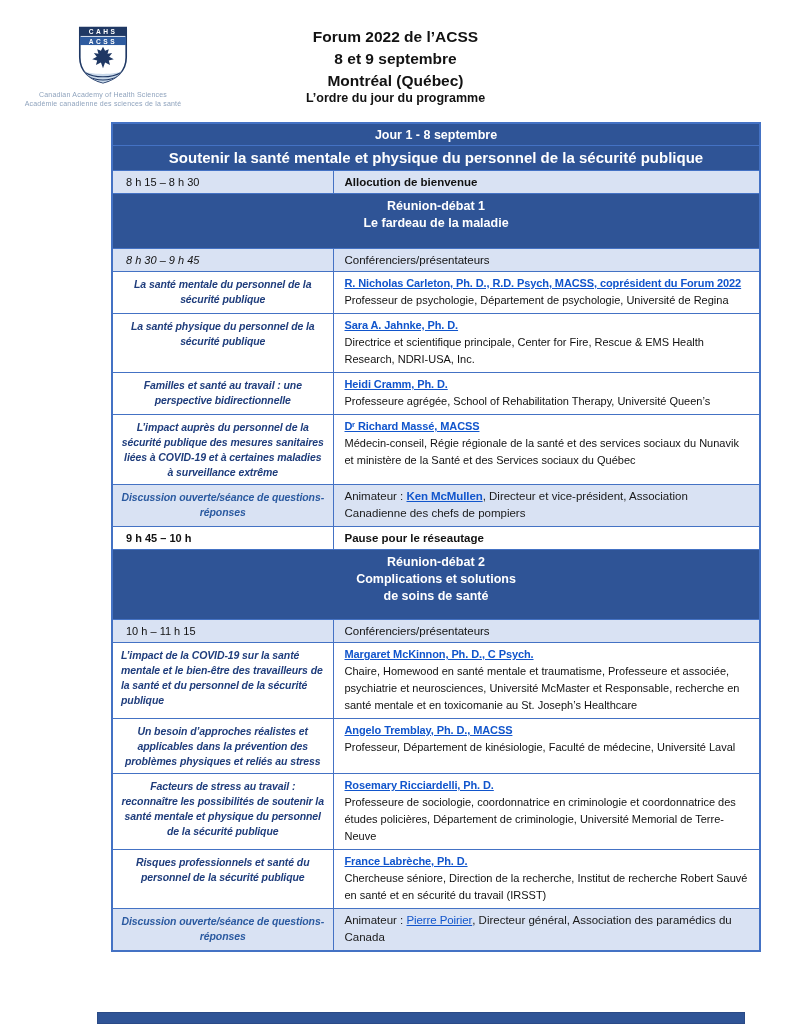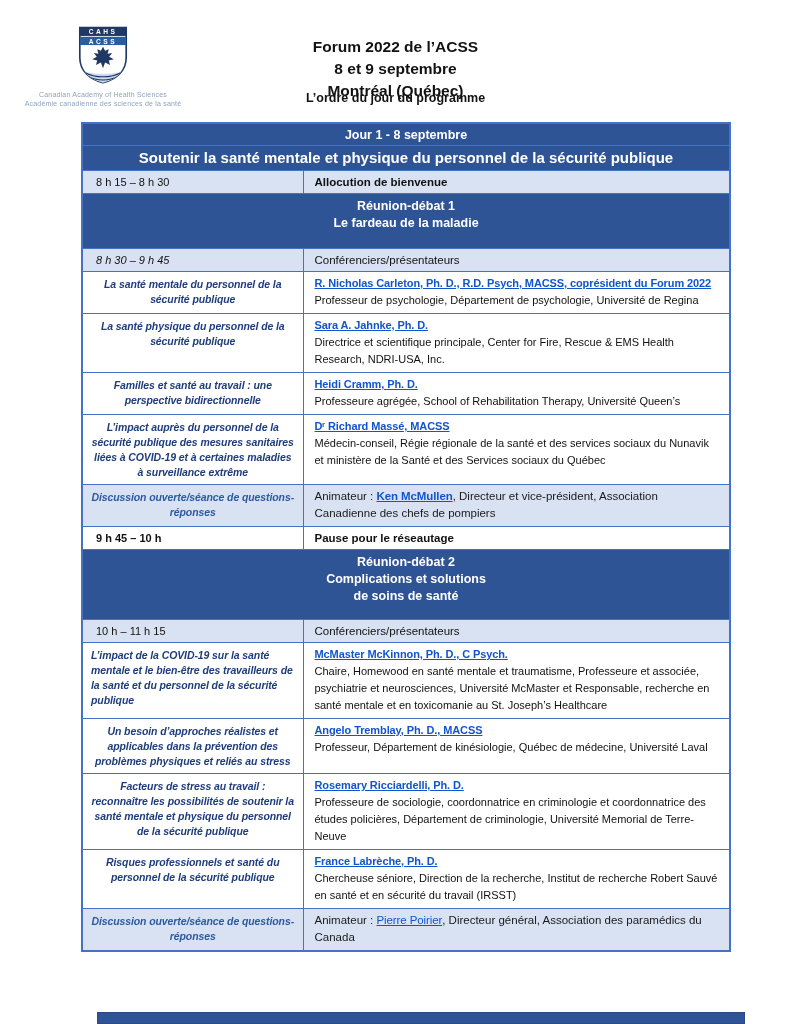--- a/index.html
+++ b/index.html
@@ -9,27 +9,27 @@
     font-family:"Liberation Sans", sans-serif; color:#1a1a1a;
     -webkit-font-smoothing:antialiased;
   }
   .page { position:absolute; inset:0; background:#fff; }
 
   
   .logo-block { position:absolute; left:8px; top:26px; width:190px; text-align:center; }
   .logo-shield { display:block; margin:0 auto 6px auto; }
   .logo-name { font-size:7px; line-height:9px; color:#8fa3bd; letter-spacing:.2px; }
 
-  .doc-title { position:absolute; left:0; top:36px; width:100%; text-align:center;
+  .doc-title { position:absolute; left:0; top:26px; width:100%; text-align:center;
     font-weight:bold; font-size:15.5px; line-height:22px; color:#121212; }
   .agenda-label { position:absolute; left:0; top:91px; width:100%; text-align:center;
     font-weight:bold; font-size:12.5px; color:#121212; }
 
   
-  table.agenda { position:absolute; left:81px; top:122px; width:648px;
+  table.agenda { position:absolute; left:111px; top:122px; width:648px;
     border-collapse:collapse; table-layout:fixed; border:2px solid #4472C4; }
   table.agenda td { border:1px solid #4472C4; vertical-align:top; }
 
   td.banner { background:#2F5496; color:#ffffff; text-align:center; font-weight:bold; }
   td.banner-small { font-size:12.5px; padding:4px 4px 3px 4px; }
   td.banner-large { font-size:15px;  padding:3px 4px 4px 4px; }
   td.banner-pad   { font-size:12.5px; line-height:17px; padding:4px 4px 16px 4px; }
   td.banner-pad2  { font-size:12.5px; line-height:17px; padding:4px 4px 14px 4px; }
 
   td.time { font-size:11px; padding:5px 6px 5px 13px; color:#111; background:#fff; }
@@ -153,25 +153,25 @@
             <div>Complications et solutions</div>
             <div>de soins de santé</div>
           </td>
         </tr>
         <tr>
           <td class="time shade ">10 h – 11 h 15</td>
           <td class="event shade ">Conférenciers/présentateurs</td>
         </tr>
         <tr>
           <td class="topic left">L’impact de la COVID-19 sur la santé mentale et le bien-être des travailleurs de la santé et du personnel de la sécurité publique</td>
-          <td class="speaker"><a class="slink" href="#">McMaster McKinnon, Ph. D., C Psych.</a><div class="desc">Chaire, Homewood en santé mentale et traumatisme, Professeure et associée, psychiatrie et neurosciences, Université McMaster et Responsable, recherche en santé mentale et en toxicomanie au St. Joseph’s Healthcare</div></td>
+          <td class="speaker"><a class="slink" href="#">Margaret McKinnon, Ph. D., C Psych.</a><div class="desc">Chaire, Homewood en santé mentale et traumatisme, Professeure et associée, psychiatrie et neurosciences, Université McMaster et Responsable, recherche en santé mentale et en toxicomanie au St. Joseph’s Healthcare</div></td>
         </tr>
         <tr>
           <td class="topic ">Un besoin d’approches réalistes et applicables dans la prévention des problèmes physiques et reliés au stress</td>
-          <td class="speaker"><a class="slink" href="#">Angelo Tremblay, Ph. D., MACSS</a><div class="desc">Professeur, Département de kinésiologie, Québec de médecine, Université Laval</div></td>
+          <td class="speaker"><a class="slink" href="#">Angelo Tremblay, Ph. D., MACSS</a><div class="desc">Professeur, Département de kinésiologie, Faculté de médecine, Université Laval</div></td>
         </tr>
         <tr>
           <td class="topic ">Facteurs de stress au travail : reconnaître les possibilités de soutenir la santé mentale et physique du personnel de la sécurité publique</td>
           <td class="speaker"><a class="slink" href="#">Rosemary Ricciardelli, Ph. D.</a><div class="desc">Professeure de sociologie, coordonnatrice en criminologie et coordonnatrice des études policières, Département de criminologie, Université Memorial de Terre-Neuve</div></td>
         </tr>
         <tr>
           <td class="topic ">Risques professionnels et santé du personnel de la sécurité publique</td>
           <td class="speaker"><a class="slink" href="#">France Labrèche, Ph. D.</a><div class="desc">Chercheuse séniore, Direction de la recherche, Institut de recherche Robert Sauvé en santé et en sécurité du travail (IRSST)</div></td>
         </tr>
         <tr>

